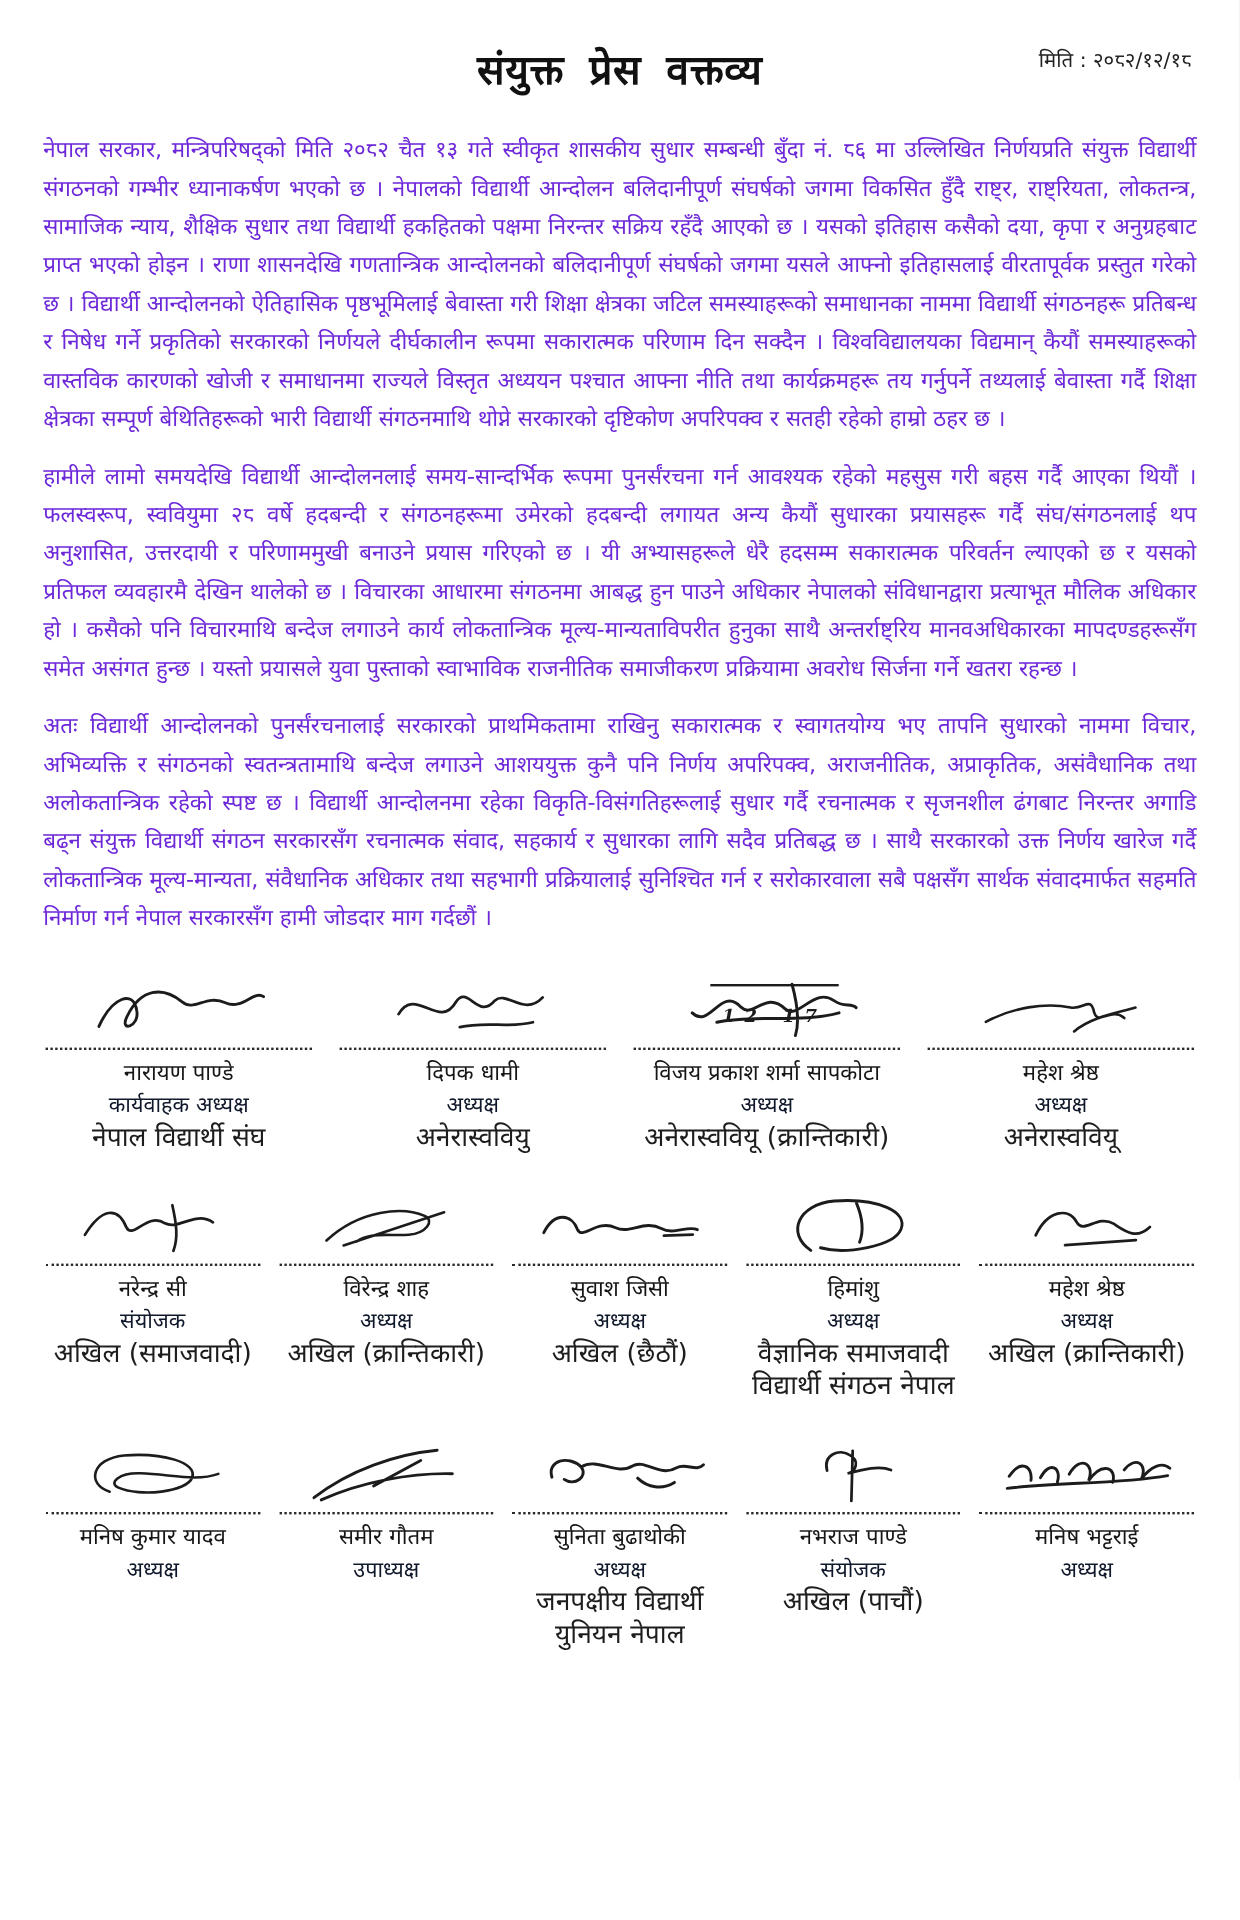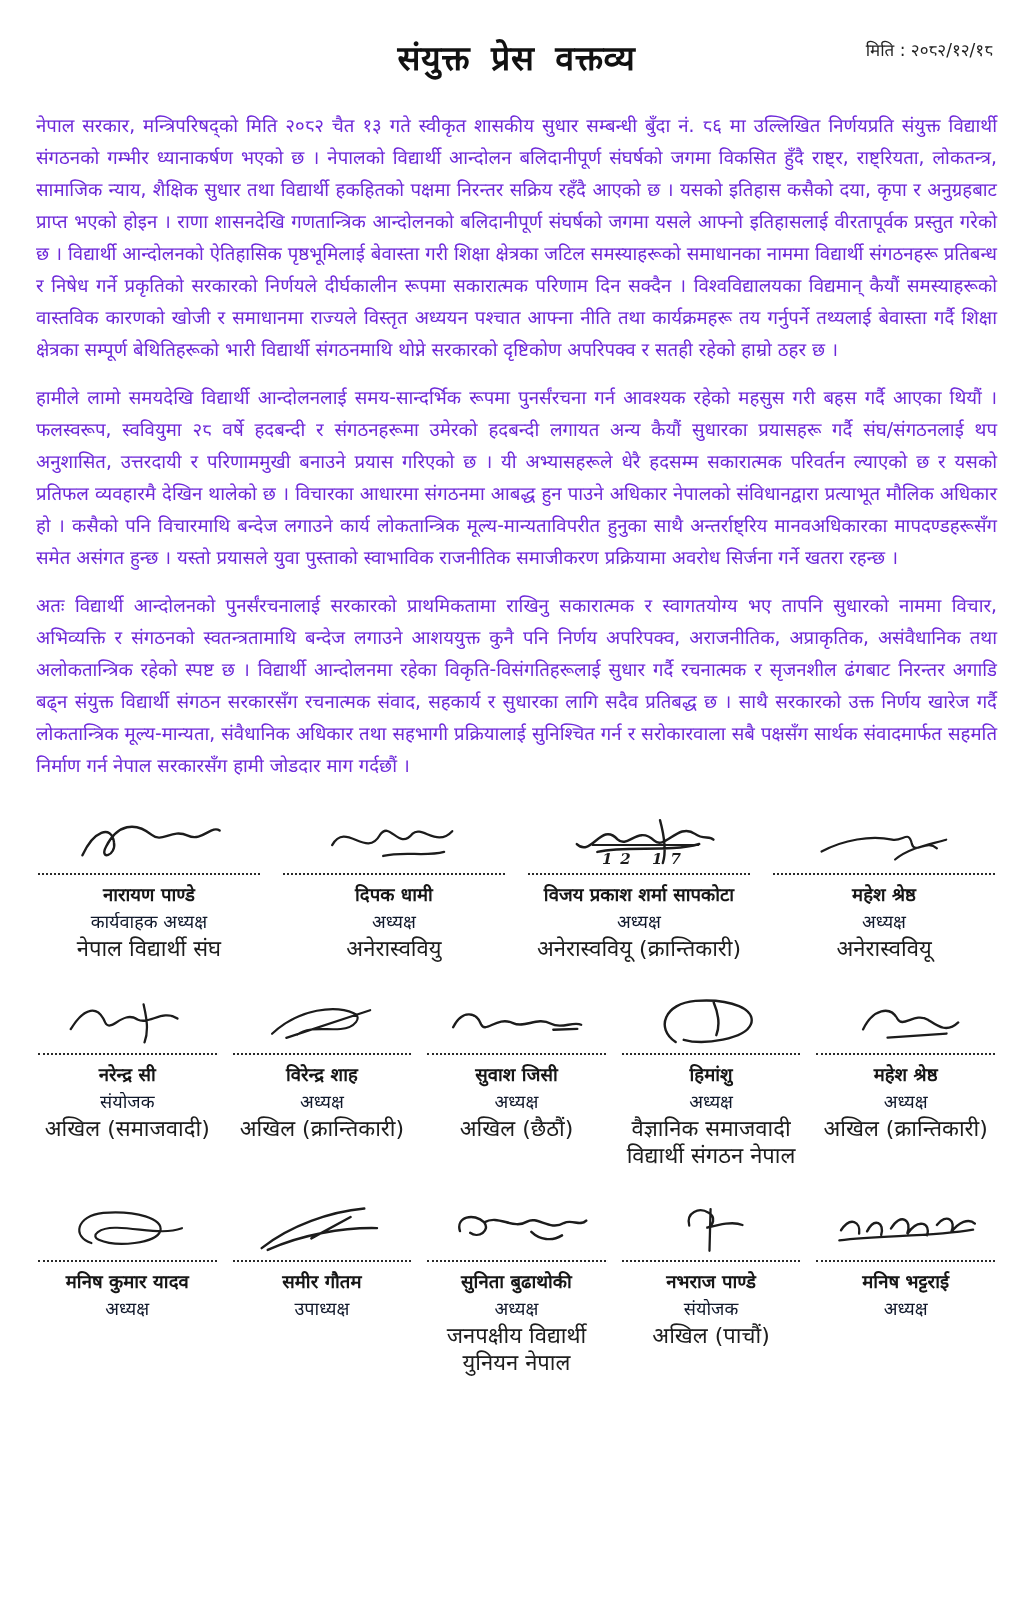--- a/index.html
+++ b/index.html
@@ -66,29 +66,29 @@
   .sig-note {
     position: absolute;
     bottom: -2px;
     left: 50%;
     transform: translateX(-44%);
     font-family: "DejaVu Serif", serif;
     font-style: italic;
     font-weight: bold;
     font-size: 15px;
     border-top: 2px solid #1c1c1c;
-    padding: 4px 10px;
+    padding: 16px 10px;
     letter-spacing: 8px;
     color: #1c1c1c;
   }
   .sig-line {
     border-bottom: 2.6px dotted #2a2a2a;
     margin: 3px 2px 6px 2px;
   }
-  .sig-name { font-size: 18.5px; line-height: 27px; color: #161616; font-weight: bold; }
+  .sig-name { font-size: 18.5px; line-height: 27px; color: #161616; }
   .sig-role { font-size: 18px; line-height: 27px; color: #0f172a; }
   .sig-org  { font-size: 22px; line-height: 27px; color: #1d1d1d; }
   
   .v1 svg { transform: rotate(-2deg); }
   .v2 svg { transform: rotate(1.5deg) scale(0.95); }
   .v3 svg { transform: rotate(-1deg) scale(1.02); }
   .v4 svg { transform: rotate(2deg) scale(0.9); }
 </style>
 </head>
 <body>

